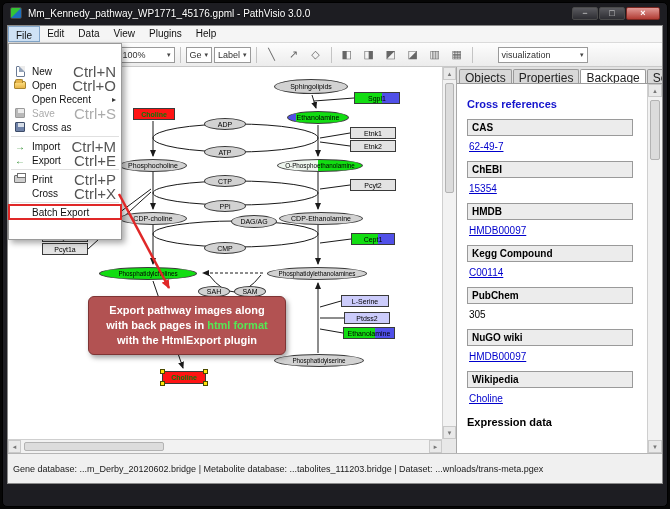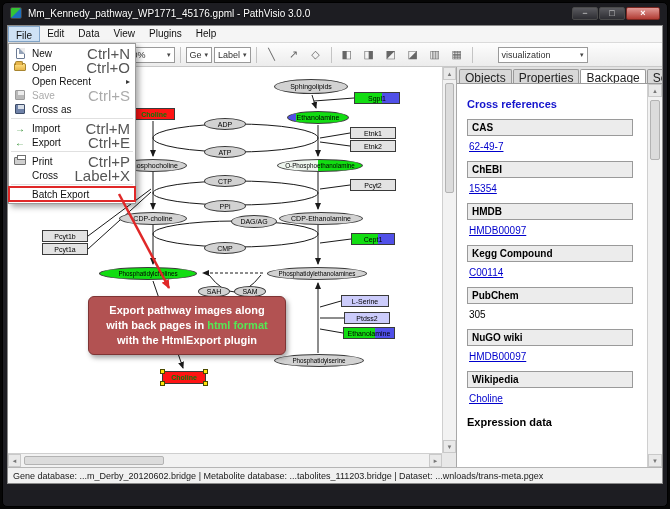--- a/index.html
+++ b/index.html
@@ -80,22 +80,22 @@
   .h-tl { left:-3px; top:-3px; } .h-tr { right:-3px; top:-3px; }
   .h-bl { left:-3px; bottom:-3px; } .h-br { right:-3px; bottom:-3px; }
 
   
   .callout { position:absolute; left:80px; top:229px; width:198px; padding:6px 8px; z-index:12;
     background:#b25252; border:1px solid #7e3434; border-radius:6px; color:#fff; font-weight:bold;
     font-size:11px; line-height:1.35; text-align:center; box-shadow:2px 3px 5px rgba(0,0,0,.35); white-space:normal; }
   .callout .hl { color:#55e855; }
 
   
-  .file-menu { position:absolute; left:5px; top:40px; width:128px; background:#fff; border:1px solid #9a9a9a;
-    box-shadow:3px 3px 6px rgba(0,0,0,.35); z-index:50; font-size:10px; padding:2px 0; }
+  .file-menu { position:absolute; left:5px; top:40px; width:114px; background:#fff; border:1px solid #9a9a9a;
+    box-shadow:3px 3px 6px rgba(0,0,0,.35); z-index:50; font-size:10px; padding:20px 0; }
   .menu-item { display:flex; align-items:center; height:14px; padding:0 5px 0 4px; gap:5px; color:#111; }
   .mi-icon { width:14px; display:flex; justify-content:center; align-items:center; flex:none; }
   .mi-short { margin-left:auto; color:#555; font-size:15px; }
   .menu-item.disabled { color:#ababab; }
   .menu-item.disabled .mi-short { color:#ababab; }
   .sub-arr { margin-left:auto; font-size:8px; color:#333; }
   .menu-sep { border-top:1px solid #e0e0e0; margin:2px 2px; }
   .menu-item.annotated { outline:2px solid #e02828; outline-offset:-1px; }
 
   
@@ -110,21 +110,21 @@
   .xref-heading { color:#1414cc; font-weight:bold; font-size:11px; margin:10px 0 0; }
   .section { margin-top:9px; }
   .sec-head { background:#ececec; border:1px solid #9a9a9a; font-weight:bold; font-size:10px; padding:2px 4px; width:166px; }
   .sec-val { margin:5px 0 0 2px; font-size:10px; }
   .xlink { color:#0000cc; text-decoration:underline; cursor:pointer; }
   .plain-val { color:#000; }
   .expr-heading { font-weight:bold; font-size:11px; margin-top:12px; }
   .panel-scroll { position:absolute; right:0; top:0; bottom:0; width:15px; background:#f2f2f2; border-left:1px solid #cfcfcf; }
 
   
-  .statusbar { height:16px; background:#f0f0f0; border-top:1px solid #b5b5b5; font-size:9px; color:#1a1a1a;
+  .statusbar { height:30px; background:#f0f0f0; border-top:1px solid #b5b5b5; font-size:9px; color:#1a1a1a;
     display:flex; align-items:center; padding:0 5px; white-space:nowrap; overflow:hidden; }
 </style>
 </head>
 <body>
 
 <div class="window">
 
   <div class="titlebar">
     <span class="title-icon"></span>
     <span class="title-text">Mm_Kennedy_pathway_WP1771_45176.gpml - PathVisio 3.0.0</span>
@@ -405,21 +405,21 @@
     <div class="menu-item">
       <span class="mi-icon">
           <span class="ic-printer"></span>
         </span>
       <span>Print</span>
       <span class="mi-short">Ctrl+P</span>
     </div>
     <div class="menu-item">
       <span class="mi-icon"></span>
       <span>Cross</span>
-      <span class="mi-short">Label+X</span>
+      <span class="mi-short">Ctrl+X</span>
     </div>
     <div class="menu-sep"></div>
     <div class="menu-item annotated">
       <span class="mi-icon"></span>
       <span>Batch Export</span>
     </div>
   </div>
 
   <svg class="anno-svg" width="666" height="505">
     <defs>

